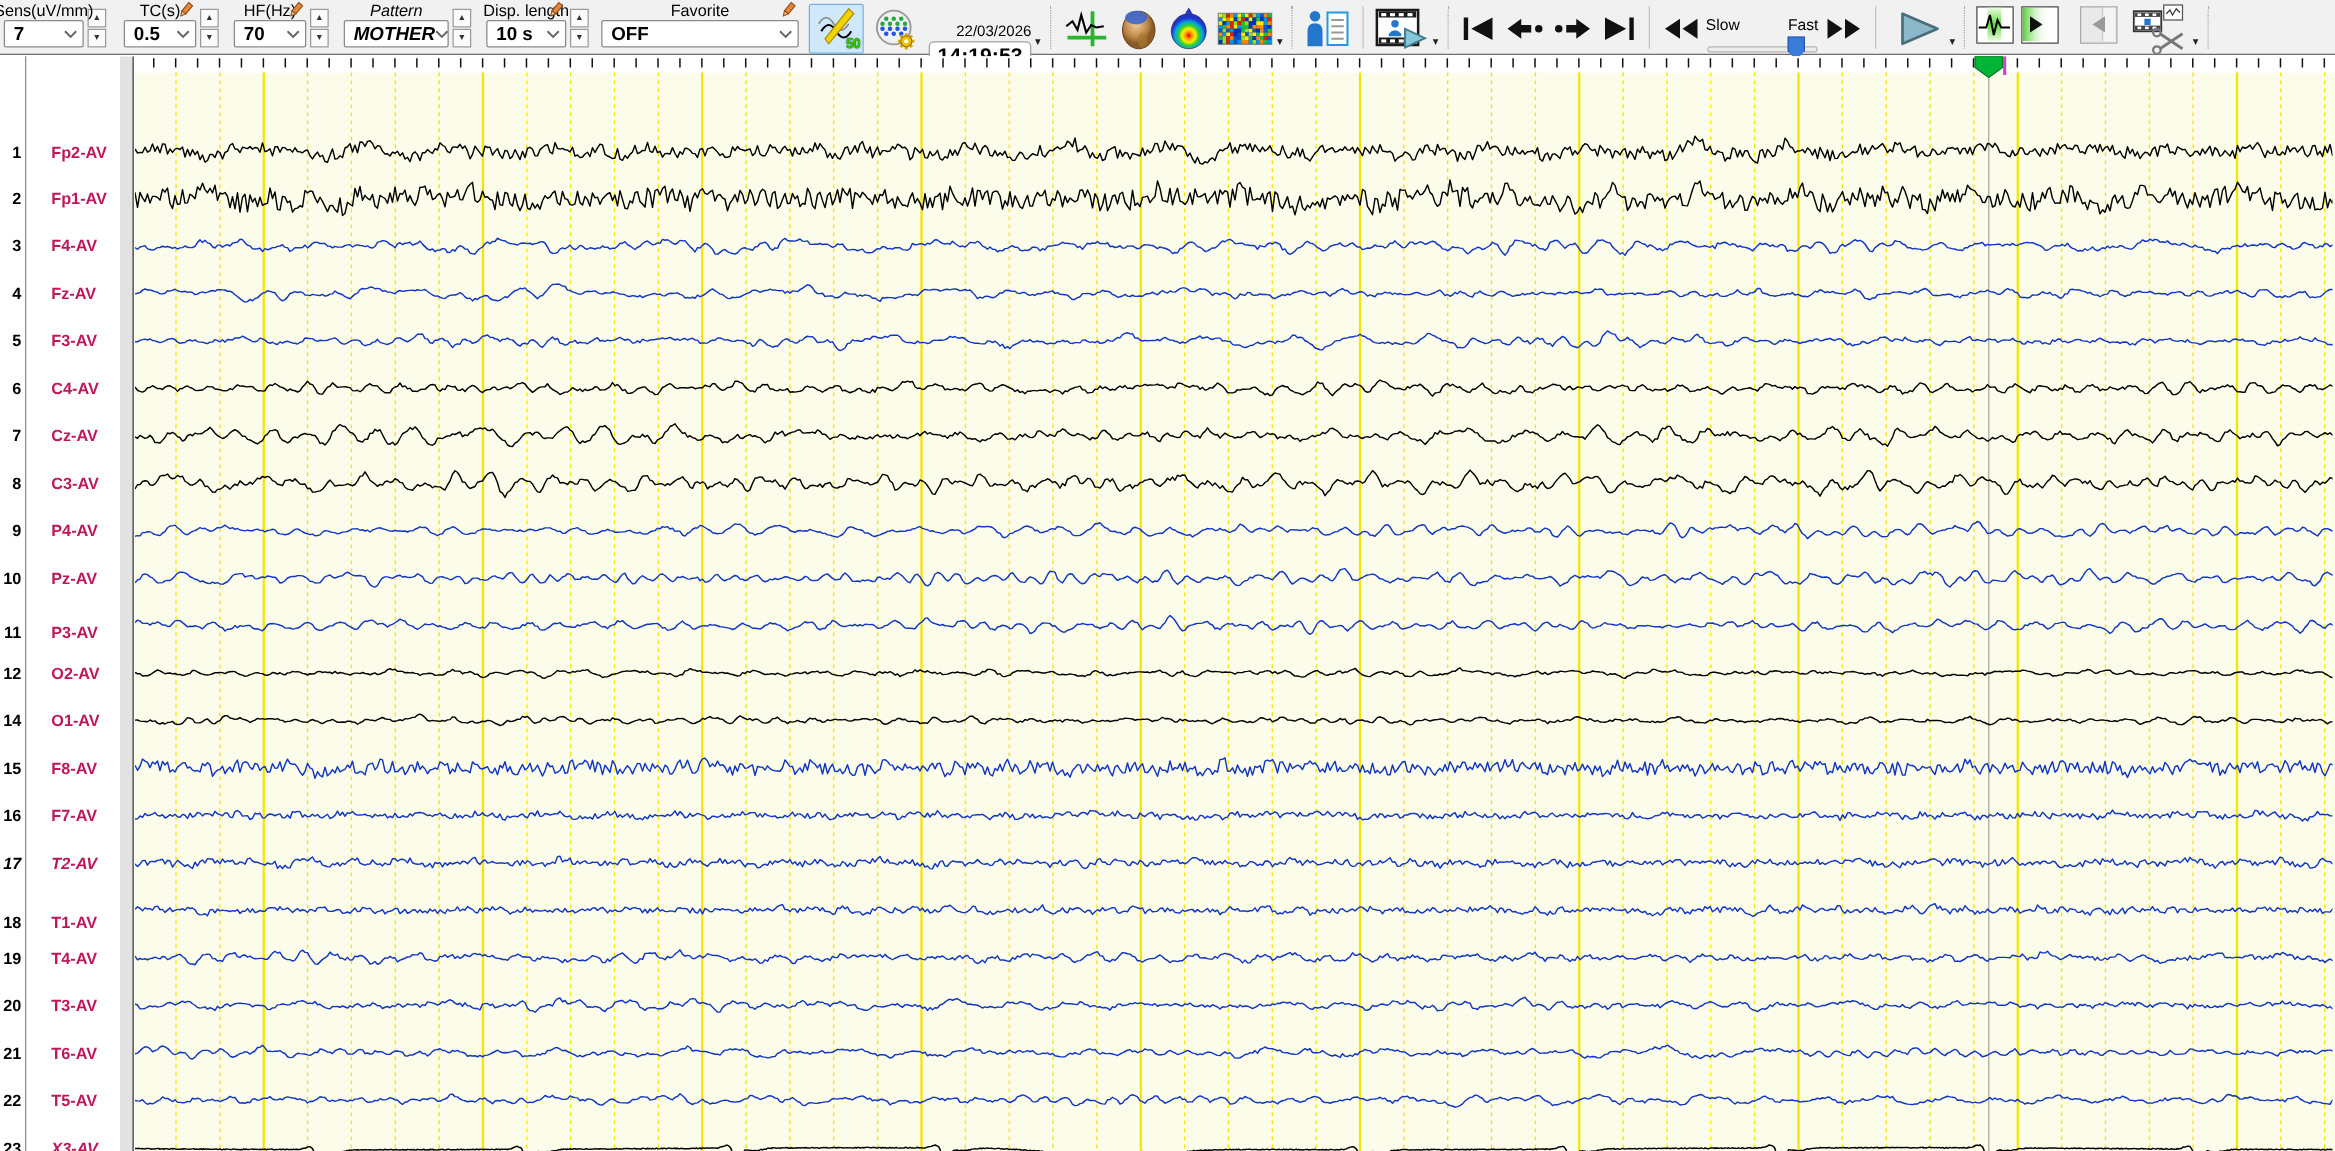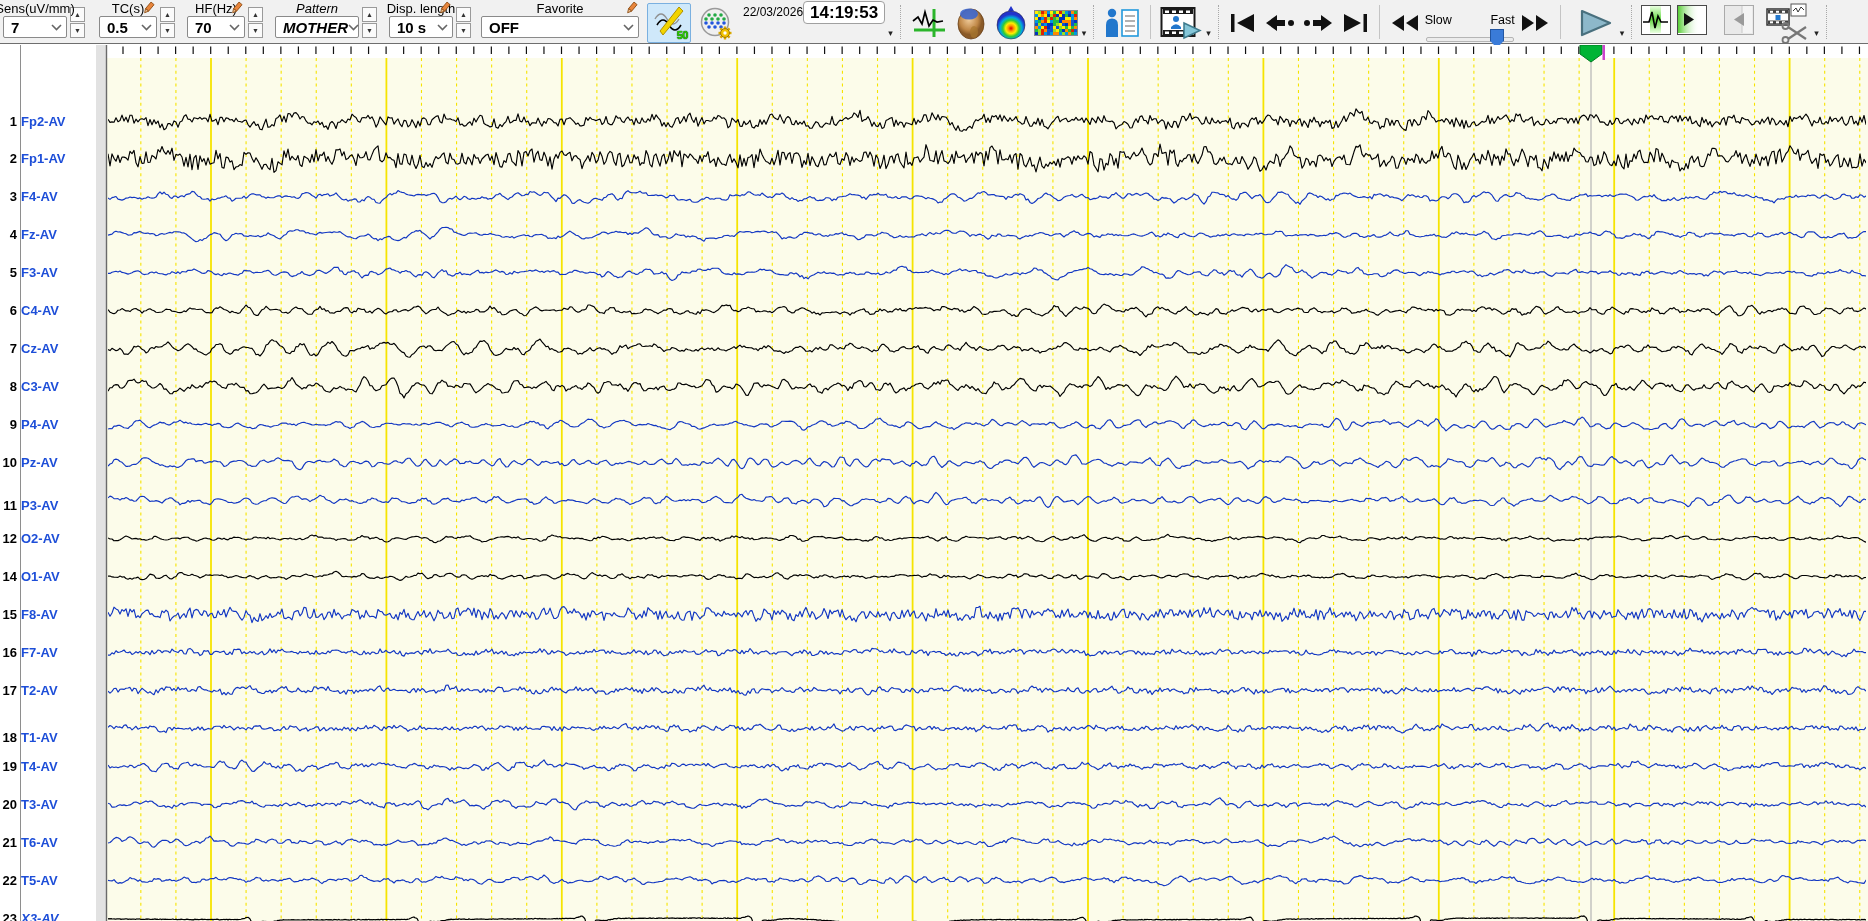--- a/index.html
+++ b/index.html
@@ -30,21 +30,21 @@
   .spinbtn{height:15px;border:1px solid #9a9a9a;background:#fbfbfb;box-sizing:border-box;
     display:flex;align-items:center;justify-content:center;font-size:7px;color:#333;line-height:1;}
   .spinbtn + .spinbtn{margin-top:1px;}
   .tbtn{height:38px;margin-top:3px;display:flex;align-items:center;justify-content:center;
         border:1px solid transparent;border-radius:2px;padding:0 2px;position:relative;}
   .tbtn.active{background:#cfe8fa;border-color:#7ab0e0;}
   .badge50{position:absolute;right:2px;bottom:1px;font-size:11px;font-weight:bold;
            color:#2ecc00;text-shadow:0 0 1px #0a4a00, 0 0 1px #0a4a00;letter-spacing:-0.5px;}
   .sep{width:0px;height:34px;margin:5px 6px 0 6px;border-left:1px dotted #a8a8a8;}
   .sep.solid{border-left:1px solid #c4c4c4;}
-  .dt{display:flex;flex-direction:row;align-items:center;margin:0 2px 0 4px;}
+  .dt{display:flex;flex-direction:column;align-items:flex-end;margin:18px 2px 0 4px;}
   .dt .date{font-size:12px;line-height:14px;}
   .dt .time{border:1px solid #a0a0a0;border-radius:4px;background:#fff;font-weight:bold;
             font-size:17px;padding:1px 6px;line-height:19px;margin-top:1px;}
   .caret{font-size:9px;color:#222;align-self:flex-end;margin:0 1px 5px 1px;line-height:1;}
   .speed{display:flex;flex-direction:column;margin-top:13px;width:92px;}
   .speed .lbls{display:flex;justify-content:space-between;font-size:12.5px;padding:0 1px;}
   .trackarea{position:relative;height:22px;}
   .track{position:absolute;left:2px;right:2px;top:10px;height:3px;background:#ececec;
          border:1px solid #b5b5b5;border-radius:2px;}
   .thumb{position:absolute;left:72%;top:2px;width:12px;height:17px;background:#3a7bd8;
@@ -52,21 +52,21 @@
   .boxbtn{width:30px;height:30px;border:1.5px solid #4a4a4a;background:#fff;
           margin:5px 3px 0 3px;position:relative;box-sizing:border-box;}
   .boxbtn.disabled{border-color:#aaa;background:#e9e9e9;}
   
   .eeg{position:absolute;left:0;top:45px;width:1868px;height:876px;background:#fff;}
   .eeg svg.scene{position:absolute;left:0;top:0;}
   .labels{position:absolute;left:0;top:0;width:96px;height:876px;background:#fff;}
   .numline{position:absolute;left:20px;top:0;bottom:0;width:1px;background:#8e8e8e;}
   .chrow{position:absolute;left:0;height:16px;display:flex;align-items:center;width:96px;}
   .chnum{width:17px;text-align:right;font-weight:bold;font-size:13px;color:#000;}
-  .chlabel{margin-left:4px;font-weight:bold;font-size:13px;color:#1d4ed8;white-space:nowrap;}
+  .chlabel{margin-left:24px;font-weight:bold;font-size:13px;color:#be185d;white-space:nowrap;}
   .chlabel.it{font-style:italic;}
 </style>
 </head>
 <body>
 
 <div class="toolbar">
 
   <div class="pgroup" style="margin-left:3px;">
     <div class="pcol" style="width:64px;">
       <div class="prow1">
@@ -178,21 +178,21 @@
             </svg>
           </span>
       </div>
     </div>
     <div class="spinner">
       <div class="spinbtn">▲</div>
       <div class="spinbtn">▼</div>
     </div>
   </div>
 
-  <div class="pgroup" style="margin-left:10px;text-align:right;">
+  <div class="pgroup" style="margin-left:10px;">
     <div class="pcol" style="width:158px;">
       <div class="prow1">
           <span class="plabel">Favorite</span>
         <span class="pencil"><svg width="15" height="14">
               <g transform="rotate(40 7 7)">
                 <rect x="5.5" y="0.5" width="4" height="8.5" fill="#e8853c" stroke="#8a4a10" stroke-width="0.8"></rect>
                 <path d="M5.5 9 L9.5 9 L7.5 12.8 Z" fill="#f0c090" stroke="#8a4a10" stroke-width="0.8"></path>
               </g>
             </svg></span>
         </div>
@@ -830,21 +830,21 @@
         <span class="chlabel">O1-AV</span>
       </div>
       <div class="chrow" style="top: 561.35px;">
         <span class="chnum">15</span>
         <span class="chlabel">F8-AV</span>
       </div>
       <div class="chrow" style="top: 599.3px;">
         <span class="chnum">16</span>
         <span class="chlabel">F7-AV</span>
       </div>
-      <div class="chrow" style="top: 637.25px;">
+      <div class="chrow" style="top: 637.25px; font-style: italic;">
         <span class="chnum">17</span>
         <span class="chlabel">T2-AV</span>
       </div>
       <div class="chrow" style="top: 684px;">
         <span class="chnum">18</span>
         <span class="chlabel">T1-AV</span>
       </div>
       <div class="chrow" style="top: 713.15px;">
         <span class="chnum">19</span>
         <span class="chlabel">T4-AV</span>

